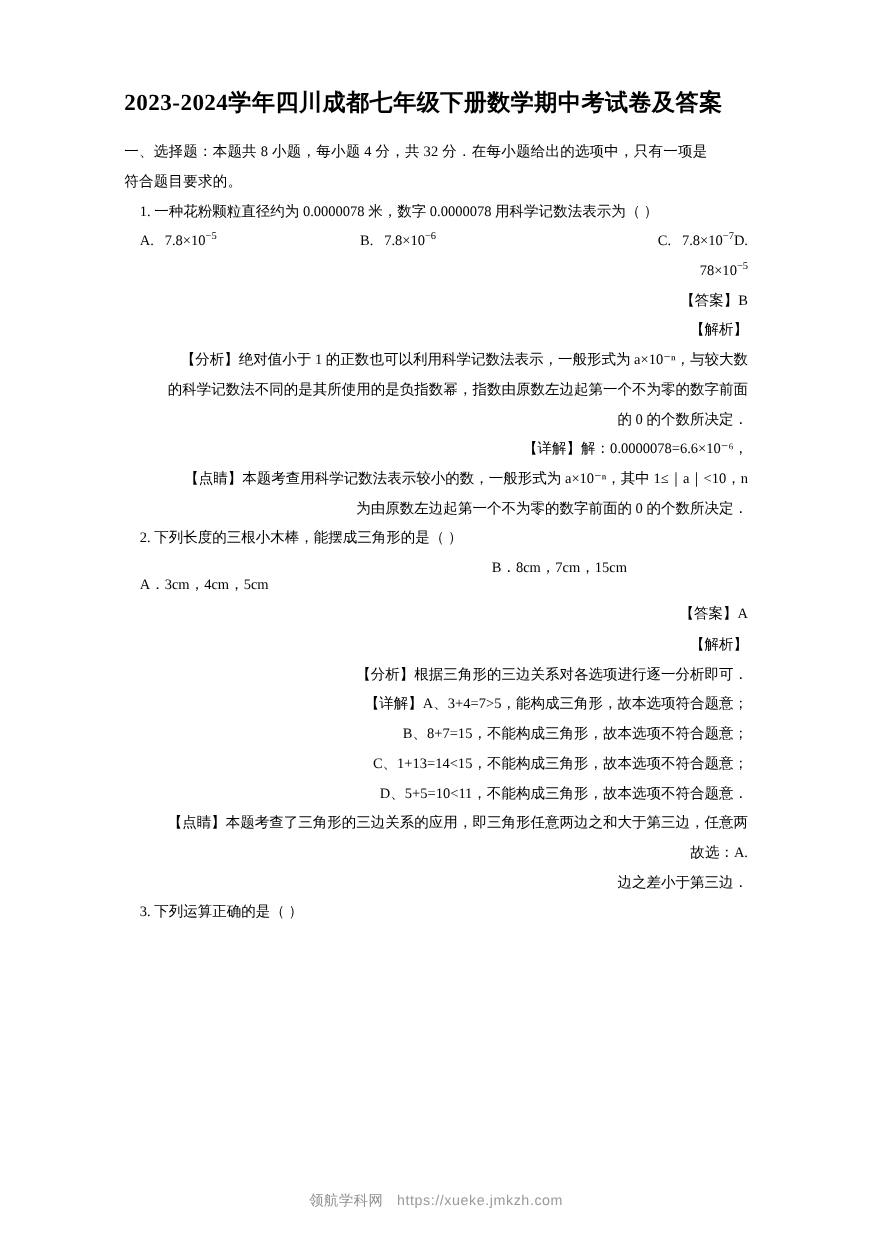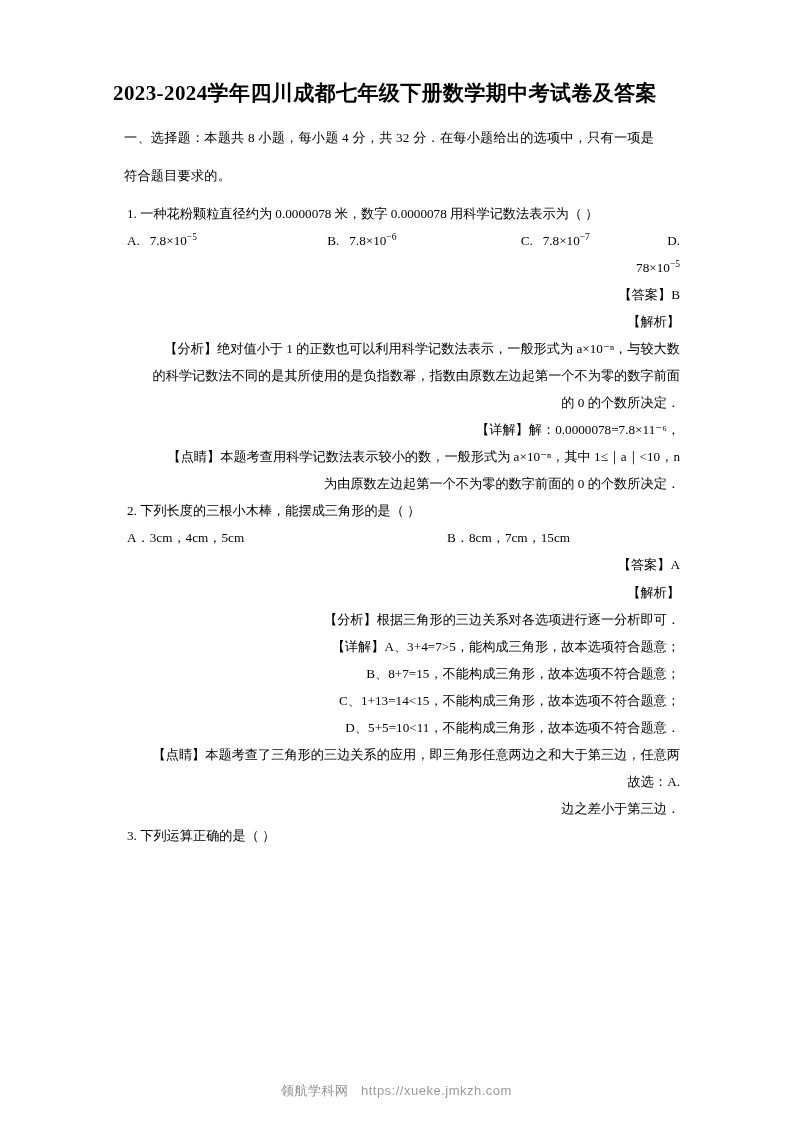--- a/index.html
+++ b/index.html
@@ -28,21 +28,21 @@
     font-size: 21px;
     font-weight: bold;
     text-align: left;
     line-height: 1.5;
     margin: 0 0 14px 0;
     letter-spacing: 0.4px;
   }
   .para {
     font-size: 13.2px;
     line-height: 2.05;
-    margin: 11px;
+    margin: 0;
     text-align: justify;
     letter-spacing: 0.2px;
   }
   .q-line {
     font-size: 13.2px;
     line-height: 2.05;
     margin: 0;
     padding-left: 14px;
   }
   .opts-row {
@@ -52,30 +52,30 @@
     padding-left: 14px;
     display: flex;
     width: 100%;
     box-sizing: border-box;
   }
   .opt {
     white-space: nowrap;
   }
   .opt-a { width: 205px; }
   .opt-b { width: 198px; }
-  .opt-c { width: 150px; }
+  .opt-c { width: 150px; text-align: right; }
   .opt-d { width: auto; }
   .two-col {
     font-size: 13.2px;
     line-height: 2.05;
     margin: 0;
     padding-left: 14px;
     display: flex;
   }
-  .two-col .c1 { width: 320px; }
+  .two-col .c1 { width: 320px; margin-top: 15px; }
   .two-col .c2 { width: auto; }
   .cont-line {
     font-size: 13.2px;
     line-height: 2.05;
     margin: 0;
     text-align: right;
   }
   sup {
     font-size: 0.72em;
     vertical-align: super;
@@ -127,21 +127,21 @@
 
   <p class="cont-line">
     <span>78×10</span><sup>−5</sup>
   </p>
 
   <p class="cont-line">【答案】B</p>
   <p class="cont-line">【解析】</p>
   <p class="cont-line">【分析】绝对值小于 1 的正数也可以利用科学记数法表示，一般形式为 a×10⁻ⁿ，与较大数</p>
   <p class="cont-line">的科学记数法不同的是其所使用的是负指数幂，指数由原数左边起第一个不为零的数字前面</p>
   <p class="cont-line">的 0 的个数所决定．</p>
-  <p class="cont-line">【详解】解：0.0000078=7.8×11⁻⁶，</p>
+  <p class="cont-line">【详解】解：0.0000078=6.6×10⁻⁶，</p>
   <p class="cont-line">【点睛】本题考查用科学记数法表示较小的数，一般形式为 a×10⁻ⁿ，其中 1≤｜a｜&lt;10，n</p>
   <p class="cont-line">为由原数左边起第一个不为零的数字前面的 0 的个数所决定．</p>
 
   <p class="q-line">
     <span>2.</span>
     <span>下列长度的三根小木棒，能摆成三角形的是（        ）</span>
   </p>
 
   <div class="two-col">
     <span class="c1">A．3cm，4cm，5cm</span>

